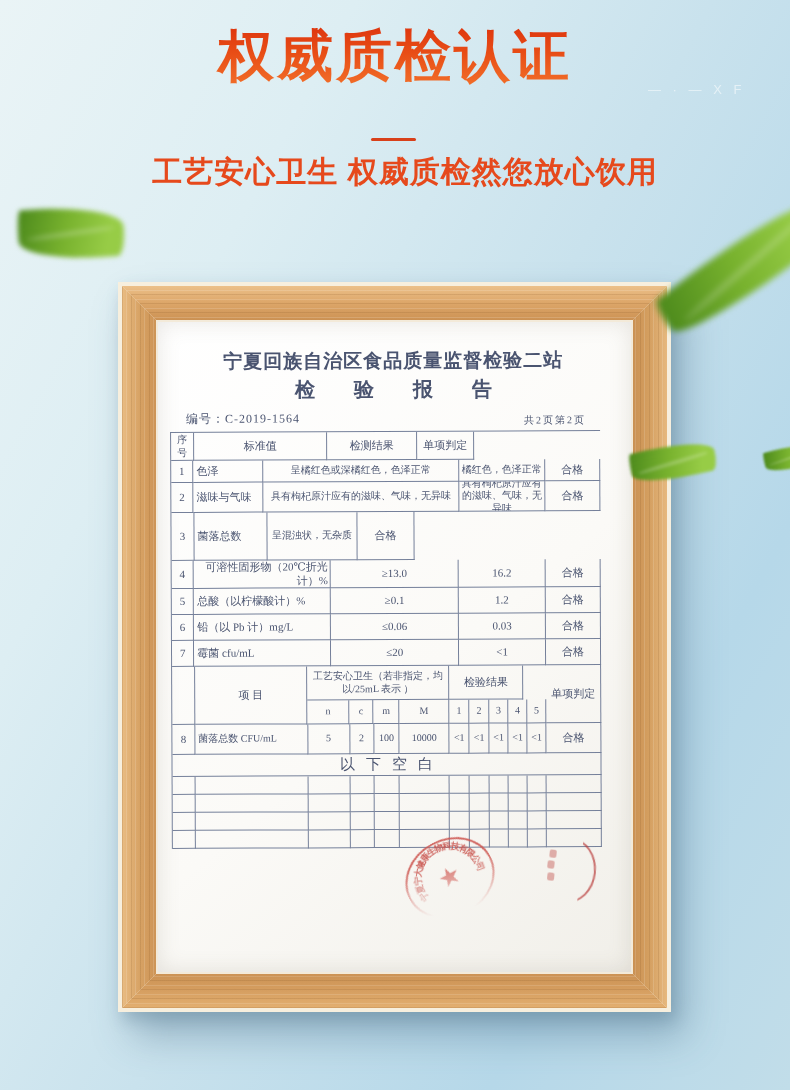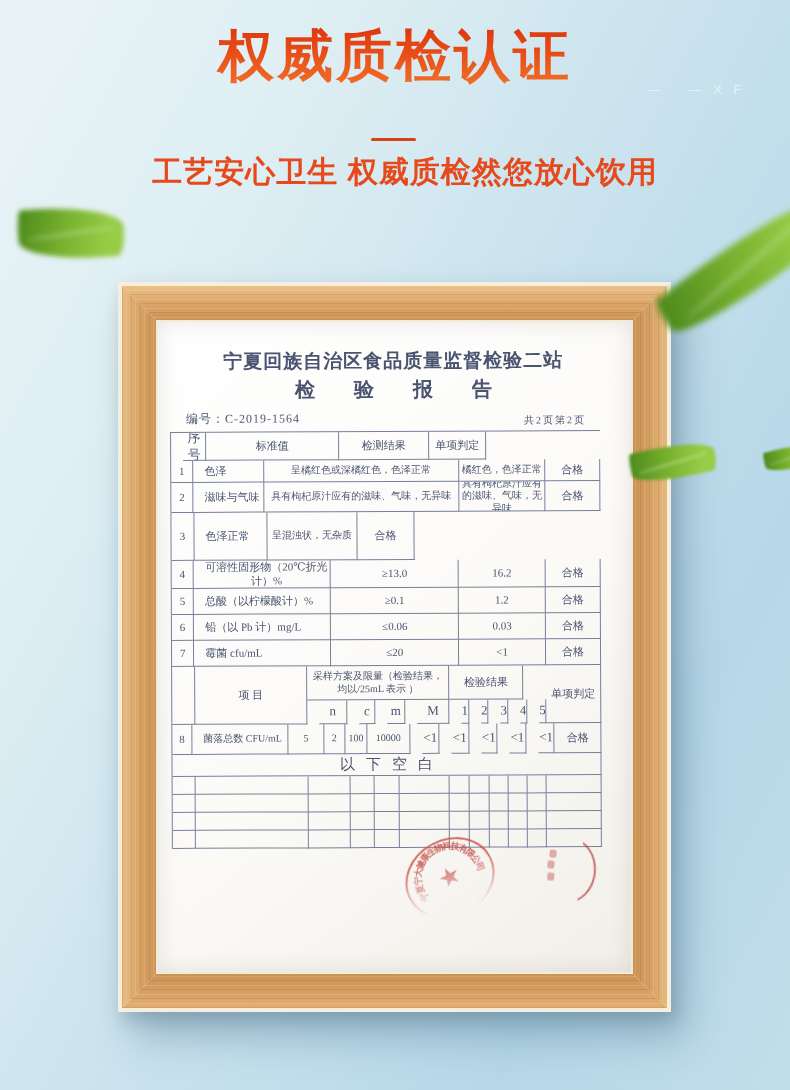--- a/index.html
+++ b/index.html
@@ -64,23 +64,23 @@
     font-size:20px;font-weight:bold;letter-spacing:17px;text-indent:17px;}
   .meta-no{position:absolute;top:88px;left:29px;font-size:12px;letter-spacing:1px;text-align:center;}
   .meta-pages{position:absolute;top:92px;right:44px;font-size:10px;letter-spacing:2px;}
 
   
   .tbl{position:absolute;left:13px;top:109px;width:430px;box-sizing:border-box;
     border-top:1px solid #75809a;border-left:1px solid #75809a;font-size:11px;line-height:1.25;}
   .tr{display:flex;width:100%;box-sizing:border-box;}
   .td{display:flex;align-items:center;justify-content:center;box-sizing:border-box;text-align:center;
     border-right:1px solid #75809a;border-bottom:1px solid #75809a;overflow:hidden;padding:1px 2px;}
-  .td.left{justify-content:flex-start;text-align:center;padding-left:11px;}
+  .td.left{justify-content:flex-start;text-align:right;padding-left:3px;}
   .small{font-size:10px;}
-  .tiny{font-size:13px;margin-left:12px;}
+  .tiny{font-size:10px;}
   .w23{width:23px;}.w73{width:73px;}.w142{width:142px;}.w187{width:204px;}
   .w118{width:133px;}.w90{width:90px;}.w57{width:57px;}
   .w113{width:113px;}.w42{width:42px;}.w24{width:24px;}.w26{width:26px;}.w50{width:50px;}
   .w20{width:20px;}.w19{width:19px;}.w55{width:55px;}
   .grp{display:flex;flex-direction:column;box-sizing:border-box;}
   .subrow{display:flex;}
   .blank-note{letter-spacing:11px;text-indent:11px;font-size:15px;}
 
   
   .stamp{position:absolute;left:245px;top:517px;width:92px;height:78px;
@@ -147,21 +147,21 @@
             </div>
             <div class="tr" style="height:30px">
               <div class="td w23">2</div>
               <div class="td w73 left">滋味与气味</div>
               <div class="td w187 small">具有枸杞原汁应有的滋味、气味，无异味</div>
               <div class="td w90 small">具有枸杞原汁应有的滋味、气味，无异味</div>
               <div class="td w57">合格</div>
             </div>
             <div class="tr" style="height:48px">
               <div class="td w23">3</div>
-              <div class="td w73 left">色泽正常</div>
+              <div class="td w73 left">菌落总数</div>
               <div class="td w90 small">呈混浊状，无杂质</div>
               <div class="td w57">合格</div>
             </div>
 
             <div class="tr" style="height:28px">
               <div class="td w23">4</div>
               <div class="td w142 left">可溶性固形物（20℃折光计）%</div>
               <div class="td w118">≥13.0</div>
               <div class="td w90">16.2</div>
               <div class="td w57">合格</div>
@@ -185,21 +185,21 @@
               <div class="td w142 left">霉菌  cfu/mL</div>
               <div class="td w118">≤20</div>
               <div class="td w90">&lt;1</div>
               <div class="td w57">合格</div>
             </div>
 
             <div class="tr" style="height:58px">
               <div class="td w23"></div>
               <div class="td w113">项 目</div>
               <div class="grp w142">
-                <div class="td small" style="width:142px;height:34px">采样方案及限量（检验结果，均以/25mL 表示 ）</div>
+                <div class="td small" style="width:142px;height:34px">工艺安心卫生（若非指定，均以/25mL 表示 ）</div>
                 <div class="subrow">
                   <div class="td w42 tiny" style="height:24px">n</div>
                   <div class="td w24 tiny" style="height:24px">c</div>
                   <div class="td w26 tiny" style="height:24px">m</div>
                   <div class="td w50 tiny" style="height:24px">M</div>
                 </div>
               </div>
               <div class="grp" style="width:97px">
                 <div class="td" style="width:74px;height:34px">检验结果</div>
                 <div class="subrow">

